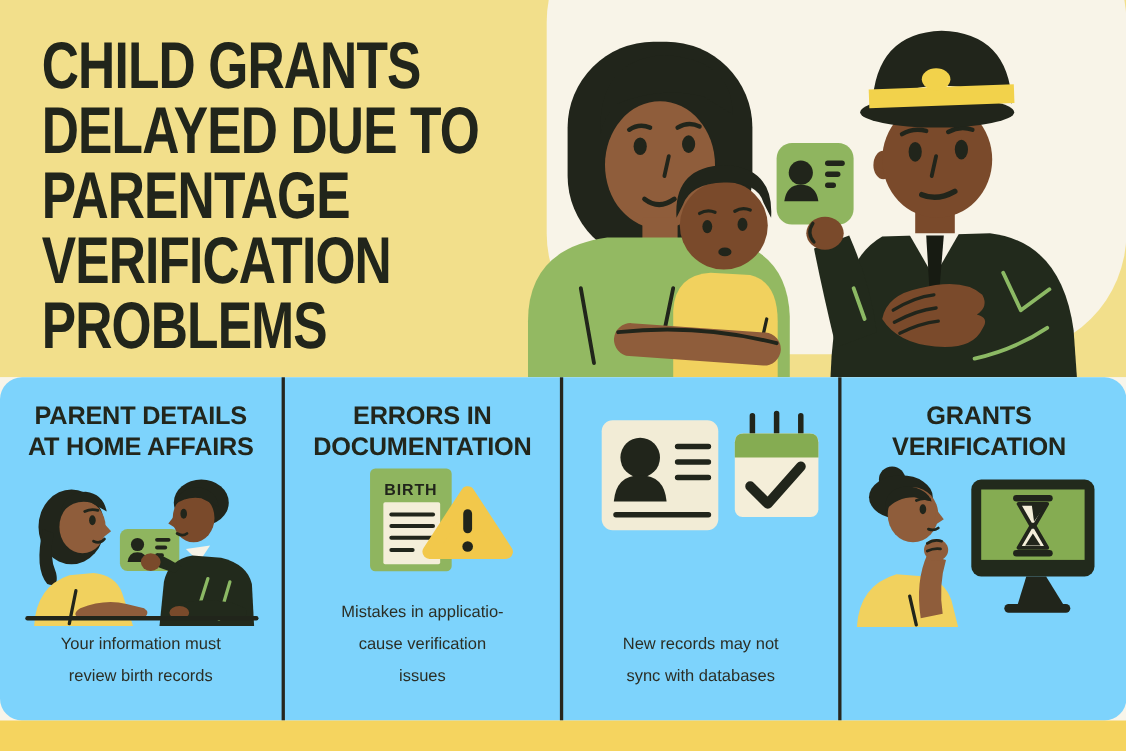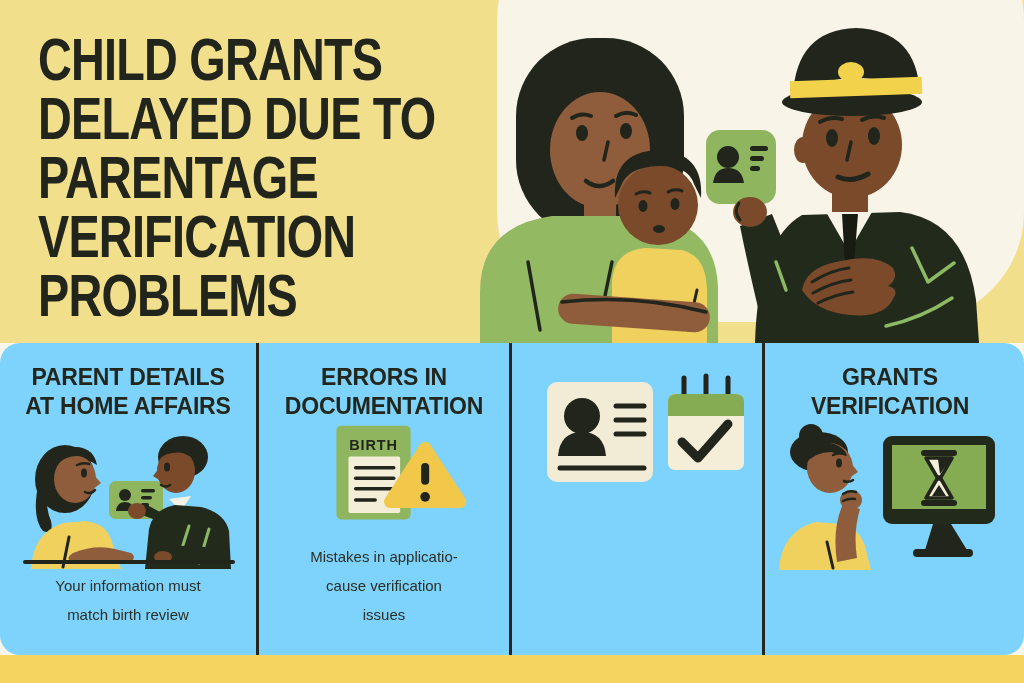--- a/index.html
+++ b/index.html
@@ -175,21 +175,21 @@
             <path d="M196,108 L186,142" stroke="#8CB964" stroke-width="3" stroke-linecap="round"></path>
             <path d="M146,100 Q134,96 124,92 L130,82 Q142,88 152,94 Z" fill="#222A1C"></path>
             <ellipse cx="124" cy="90" rx="9" ry="8" fill="#7A4A2B"></ellipse>
             <path d="M150,128 Q172,122 198,127 L210,132 Q214,137 208,141 L152,141 Q144,136 150,128 Z" fill="#222A1C"></path>
             <ellipse cx="150" cy="136" rx="9" ry="6" fill="#7A4A2B"></ellipse>
           </g>
           <line x1="12" y1="141" x2="220" y2="141" stroke="#21251B" stroke-width="4" stroke-linecap="round"></line>
         </svg>
       </div>
       <p class="caption">Your information must
-match birth review</p>
+review birth records</p>
     </section>
 
     <section class="col">
       <h2 class="heading">ERRORS IN
 DOCUMENTATION</h2>
       <div class="art">
         <svg viewBox="0 0 230 150" preserveAspectRatio="xMidYMid meet">
           <g>
             <rect x="56" y="6" width="92" height="116" rx="6" fill="#8FB55F"></rect>
             <text x="102" y="36" text-anchor="middle" font-family="Liberation Sans, sans-serif" font-size="18" font-weight="bold" letter-spacing="1" fill="#21251B">BIRTH</text>
@@ -226,20 +226,22 @@
           <g>
             <line x1="162" y1="14" x2="162" y2="34" stroke="#21251B" stroke-width="5" stroke-linecap="round"></line>
             <line x1="184" y1="12" x2="184" y2="32" stroke="#21251B" stroke-width="5" stroke-linecap="round"></line>
             <line x1="206" y1="14" x2="206" y2="34" stroke="#21251B" stroke-width="5" stroke-linecap="round"></line>
             <rect x="146" y="30" width="76" height="76" rx="7" fill="#F4EED9"></rect>
             <path d="M146,52 L146,38 Q146,30 154,30 L214,30 Q222,30 222,38 L222,52 Z" fill="#85AC52"></path>
             <path d="M160,78 L176,94 L206,60" stroke="#21251B" stroke-width="9" fill="none" stroke-linecap="round" stroke-linejoin="round"></path>
           </g>
         </svg>
       </div>
+      <p class="caption">New records may not
+sync with databases</p>
     </section>
 
     <section class="col">
       <h2 class="heading">GRANTS
 VERIFICATION</h2>
       <div class="art">
         <svg viewBox="0 0 230 150" preserveAspectRatio="xMidYMid meet">
           <g>
             <circle cx="36" cy="14" r="12" fill="#21251B"></circle>
             <ellipse cx="44" cy="30" rx="29" ry="20" fill="#21251B"></ellipse>

